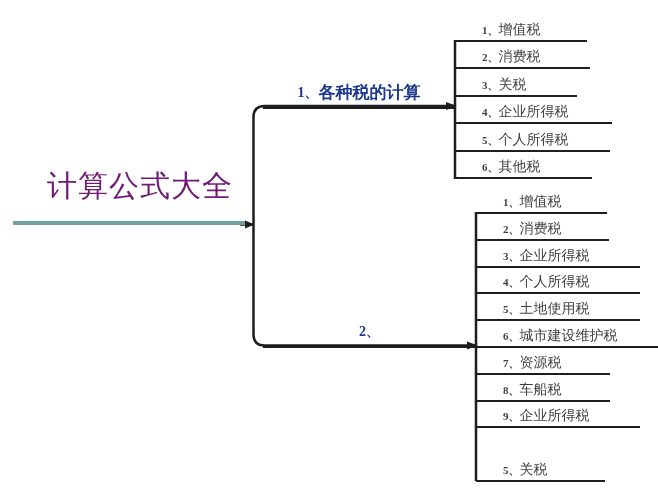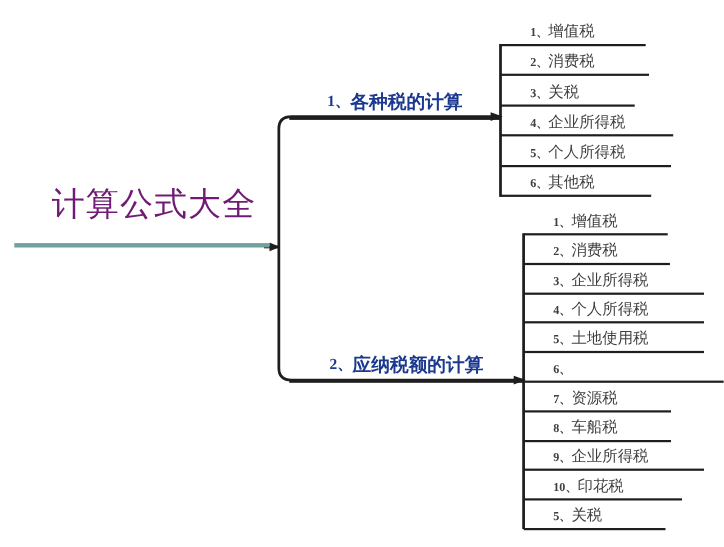--- a/index.html
+++ b/index.html
@@ -104,21 +104,20 @@
       <span class="num">5、</span>
       <span>个人所得税</span>
     </div>
   <div class="leaf" style="left:455px;top:156px;width:110px">
       <span class="num">6、</span>
       <span>其他税</span>
     </div>
 
   <div class="branch branch-2">
     <span class="num">2、</span>
-      <span>应纳税额的计算</span>
   </div>
 
   <div class="leaf" style="left:476px;top:191px;width:104px">
       <span class="num">1、</span>
       <span>增值税</span>
     </div>
   <div class="leaf" style="left:476px;top:218px;width:106px">
       <span class="num">2、</span>
       <span>消费税</span>
     </div>
@@ -129,35 +128,32 @@
   <div class="leaf" style="left:476px;top:271px;width:137px">
       <span class="num">4、</span>
       <span>个人所得税</span>
     </div>
   <div class="leaf" style="left:476px;top:298px;width:137px">
       <span class="num">5、</span>
       <span>土地使用税</span>
     </div>
   <div class="leaf" style="left:476px;top:325px;width:169px">
       <span class="num">6、</span>
+      <span>城市建设维护税</span>
     </div>
   <div class="leaf" style="left:476px;top:352px;width:107px">
       <span class="num">7、</span>
       <span>资源税</span>
     </div>
   <div class="leaf" style="left:476px;top:379px;width:107px">
       <span class="num">8、</span>
       <span>车船税</span>
     </div>
   <div class="leaf" style="left:476px;top:405px;width:137px">
       <span class="num">9、</span>
       <span>企业所得税</span>
     </div>
-  <div class="leaf" style="left:476px;top:432px;width:117px">
-      <span class="num">10、</span>
-      <span>印花税</span>
-    </div>
   <div class="leaf" style="left:476px;top:459px;width:102px">
       <span class="num">5、</span>
       <span>关税</span>
     </div>
 
 </div>
 
 </body></html>

